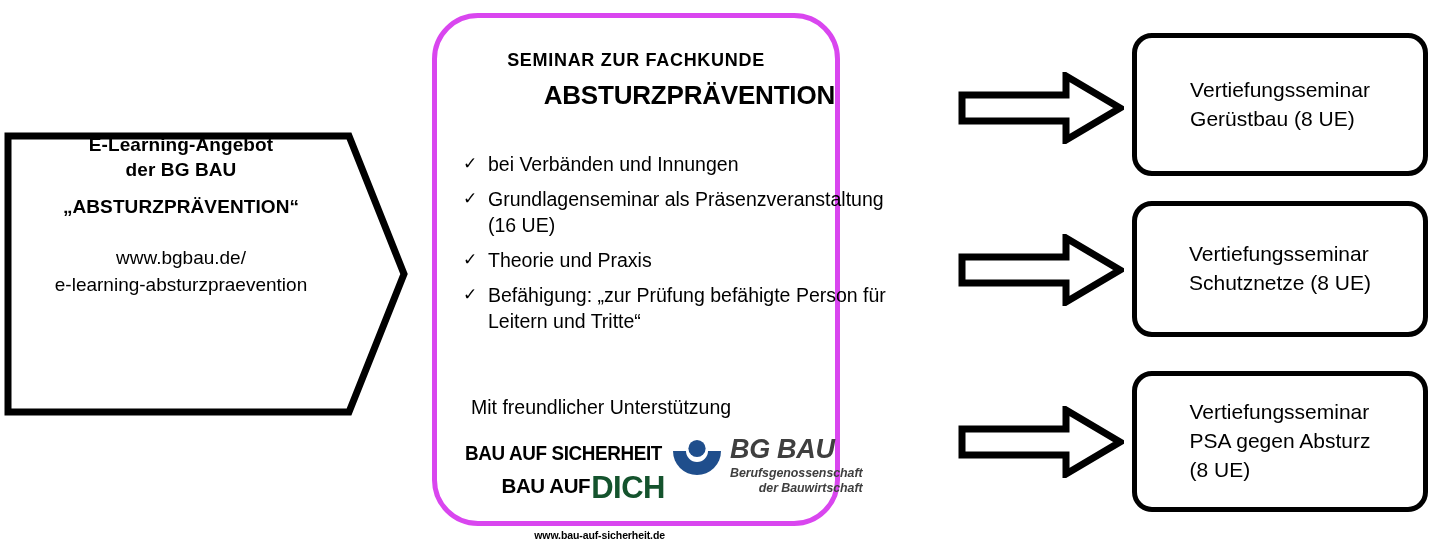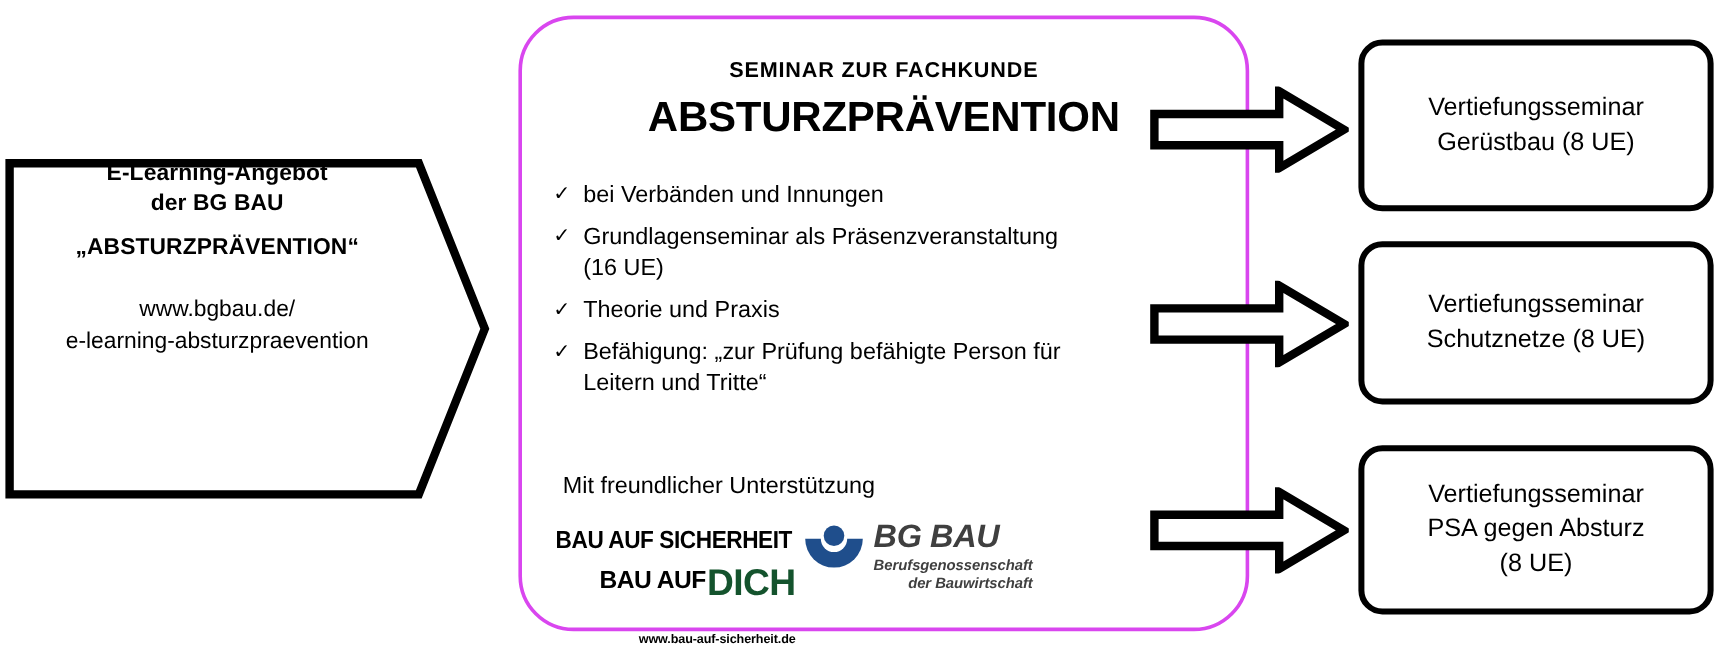--- a/index.html
+++ b/index.html
@@ -58,44 +58,44 @@
     font-size: 19px;
     font-weight: normal;
     line-height: 1.42;
   }
 
   
   .center-card {
     position: absolute;
     left: 432px;
     top: 13px;
-    width: 609px;
+    width: 408px;
     height: 513px;
-    border: 3px solid #d946ef;
+    border: 5px solid #d946ef;
     border-radius: 46px;
     background: #ffffff;
     box-sizing: border-box;
   }
   .card-eyebrow {
     position: absolute;
     left: 0;
     right: 0;
     top: 32px;
     text-align: center;
     font-size: 18px;
     font-weight: bold;
     letter-spacing: 0.7px;
   }
   .card-title {
     position: absolute;
     left: 0;
     right: 0;
     top: 62px;
-    text-align: center;
-    font-size: 35px;
+    text-align: right;
+    font-size: 26px;
     font-weight: bold;
     letter-spacing: -0.2px;
   }
   .card-bullets {
     position: absolute;
     left: 26px;
     top: 134px;
     width: 452px;
   }
   .bullet-row {
@@ -206,21 +206,21 @@
     position: absolute;
     left: 1132px;
     width: 296px;
     border: 5px solid #000000;
     border-radius: 20px;
     background: #ffffff;
     box-sizing: border-box;
     display: flex;
     align-items: center;
     justify-content: center;
-    text-align: center;
+    text-align: left;
     font-size: 21px;
     line-height: 1.38;
   }
   .out-box-1 { top: 33px;  height: 143px; }
   .out-box-2 { top: 201px; height: 136px; }
   .out-box-3 { top: 371px; height: 141px; }
 
   
   .blk-arrow {
     position: absolute;

